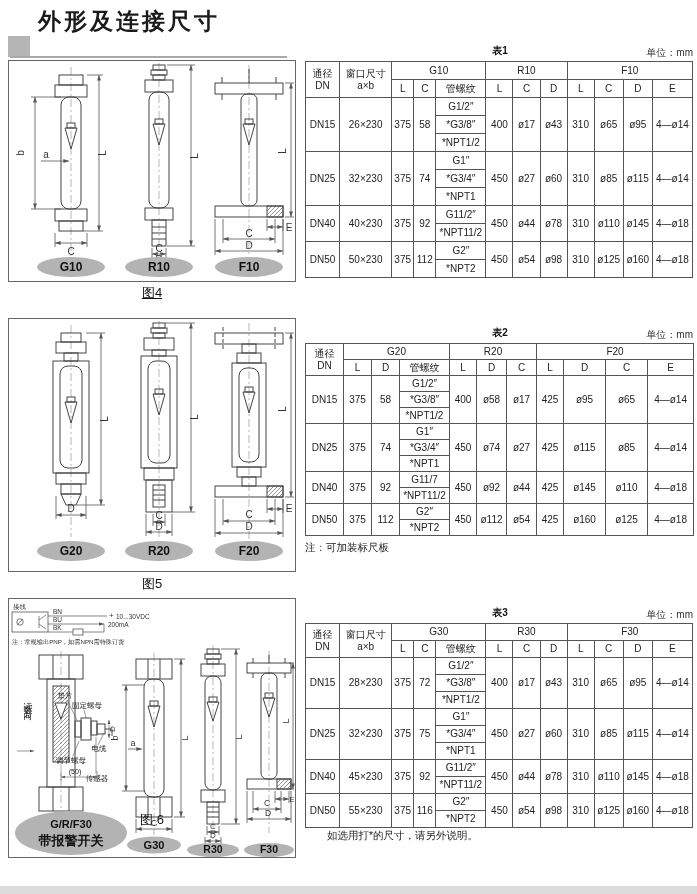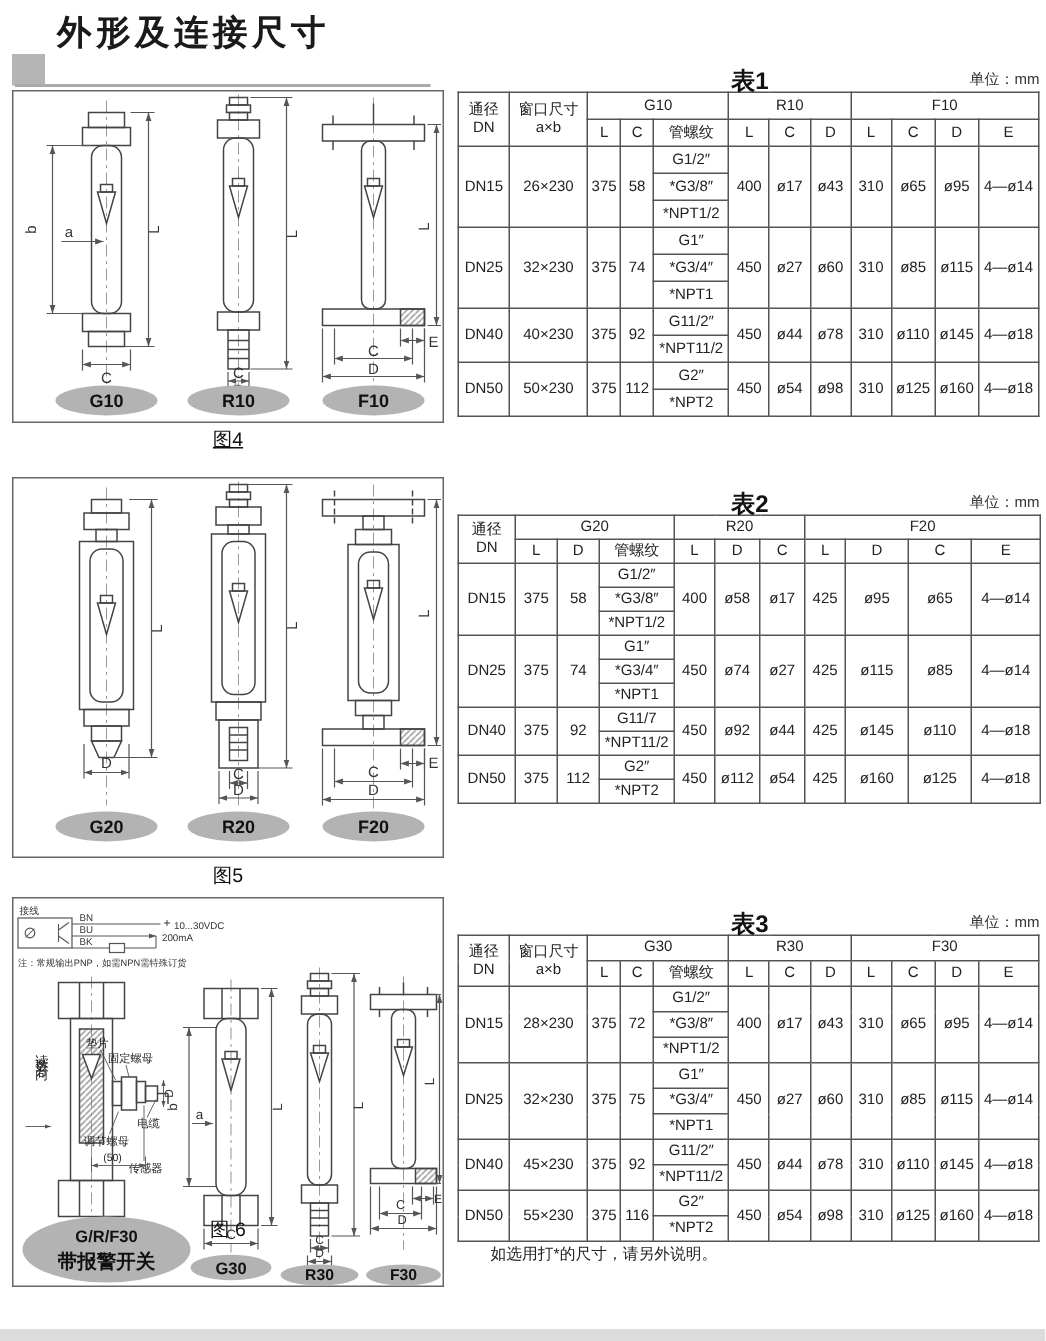--- a/index.html
+++ b/index.html
@@ -31,21 +31,21 @@
   .wiring rect{stroke:#555;fill:none;stroke-width:0.8;}
   .wiring circle{stroke:#555;fill:none;stroke-width:0.8;}
   .callout text{font-size:7.5px;fill:#222;text-anchor:middle;font-family:"Liberation Sans",sans-serif;}
   .callout line{stroke:#555;stroke-width:0.6;}
   #readdir{position:absolute;left:12px;top:96px;writing-mode:vertical-rl;letter-spacing:3px;
            font-size:9px;color:#222;}
   
   .tblock{position:absolute;left:305px;width:390px;}
   #t1b{top:44px;} #t2b{top:326px;} #t3b{top:606px;}
   .tbar{position:relative;height:17px;}
-  .ttitle{position:absolute;left:0;right:0;text-align:center;font-size:16px;font-weight:bold;color:#111;}
+  .ttitle{position:absolute;left:0;right:0;text-align:center;font-size:10px;font-weight:bold;color:#111;}
   .tunit{position:absolute;right:2px;top:2px;font-size:10px;color:#333;}
   table{border-collapse:collapse;table-layout:fixed;width:388px;font-size:10px;color:#222;}
   td,th{border:1px solid #555;text-align:center;vertical-align:middle;padding:0 1px;
         font-weight:normal;white-space:nowrap;overflow:hidden;line-height:1.15;}
   #t1b td,#t1b th{height:17px;}
   #t2b td,#t2b th{height:15px;}
   #t3b td,#t3b th{height:16px;}
   th .hl{display:block;}
   .tnote{font-size:10.5px;color:#222;margin-top:5px;white-space:pre-wrap;}
   .tnote2{padding-left:22px;margin-top:1px;}
@@ -684,20 +684,21 @@
         <td rowspan="2">425</td>
         <td rowspan="2">ø160</td>
         <td rowspan="2">ø125</td>
         <td rowspan="2">4—ø18</td>
       </tr>
       <tr>
             <td>*NPT2</td>
           </tr>
     </tbody>
       </table>
+    <div class="tnote">注：可加装标尺板</div>
   </div>
 
   <div class="tblock" id="t3b">
     <div class="tbar">
       <span class="ttitle">表3</span>
       <span class="tunit">单位：mm</span>
     </div>
     <table>
       <colgroup>
         <col style="width:34px">

